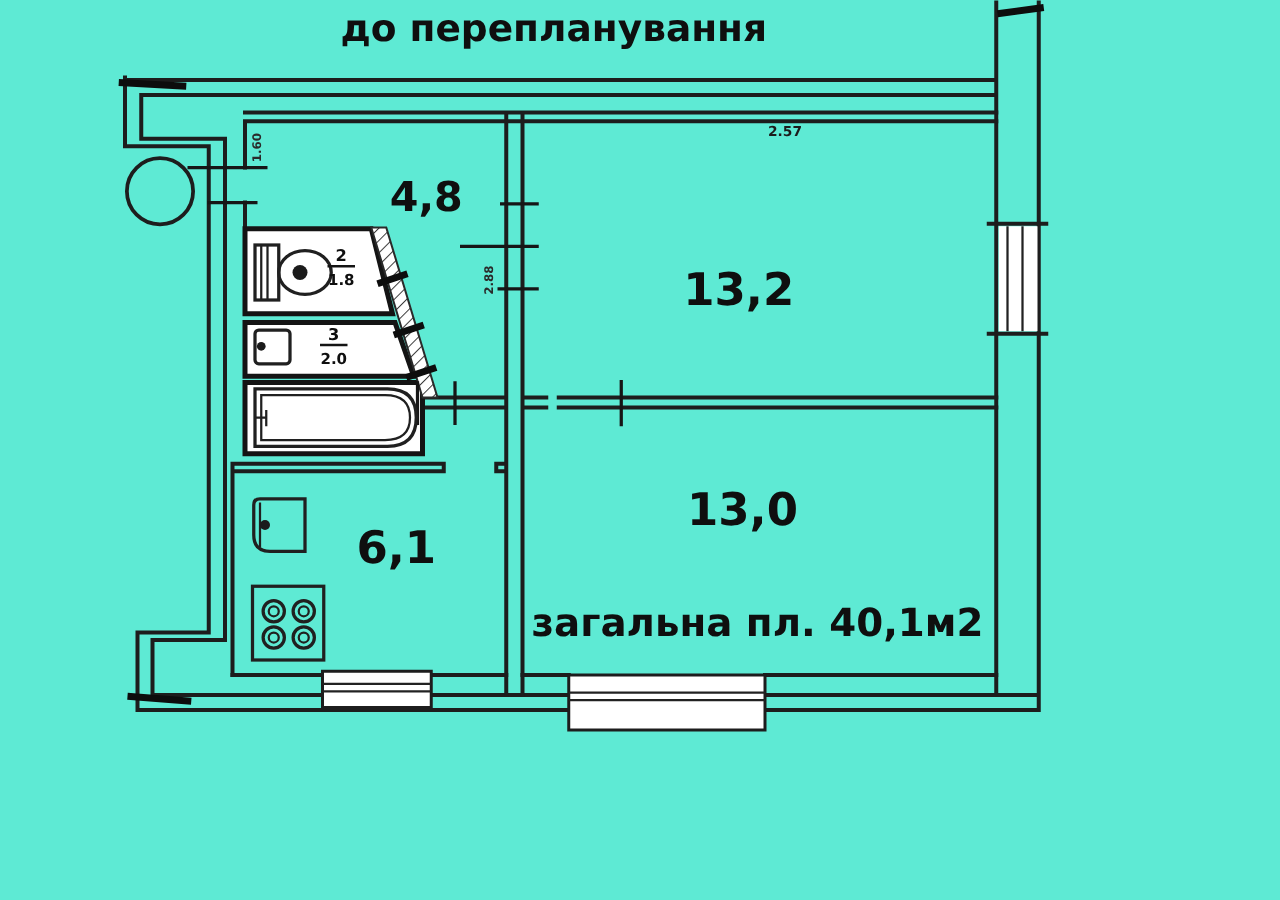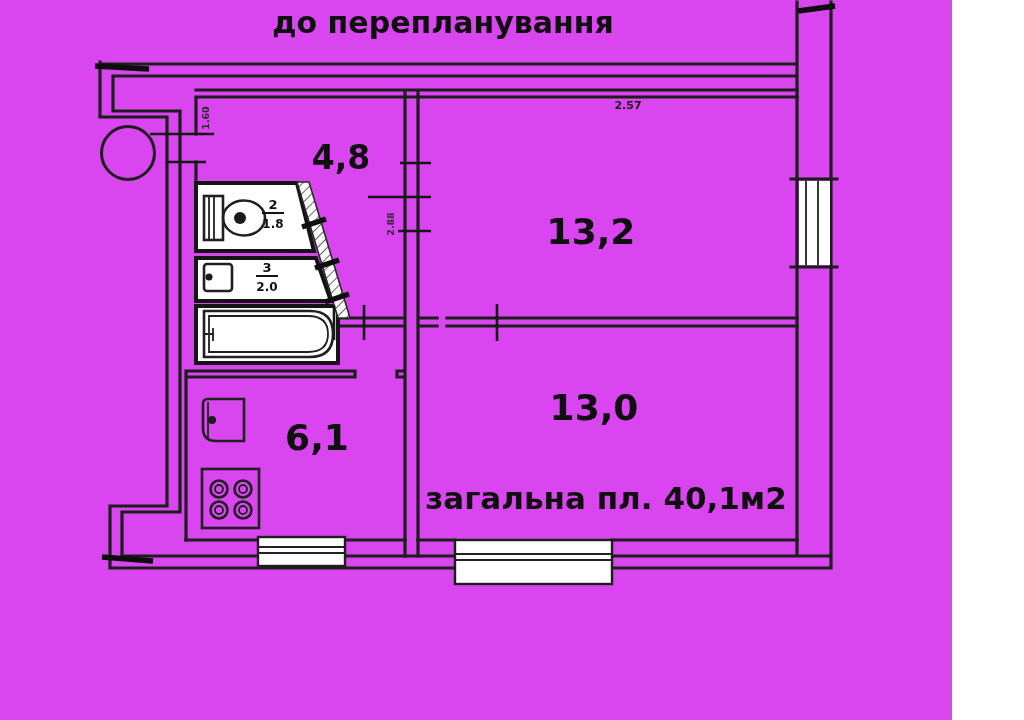--- a/index.html
+++ b/index.html
@@ -1,16 +1,16 @@
 <!DOCTYPE html>
 <html><head>
 <meta charset="utf-8">
 <style>
   html,body{margin:0;padding:0;background:#ffffff;}
-  .stage{position:relative;width:952px;height:720px;background:#d946ef;overflow:hidden;
+  .stage{position:relative;width:1024px;height:720px;background:#5eead4;overflow:hidden;
          font-family:"DejaVu Sans", sans-serif;}
   svg{position:absolute;left:0;top:0;}
   text{fill:#0f0f0f;font-family:"DejaVu Sans", sans-serif;}
   .t-title{font-size:30px;font-weight:700;}
   .t-room{font-size:36px;font-weight:700;}
   .t-hall{font-size:33px;font-weight:700;}
   .t-total{font-size:31px;font-weight:700;}
   .t-dim{font-size:11px;font-weight:600;fill:#1c1c1c;}
   .t-dim-v{font-size:9.5px;font-weight:600;fill:#2a2a2a;}
   .t-frac{font-size:13px;font-weight:700;}

